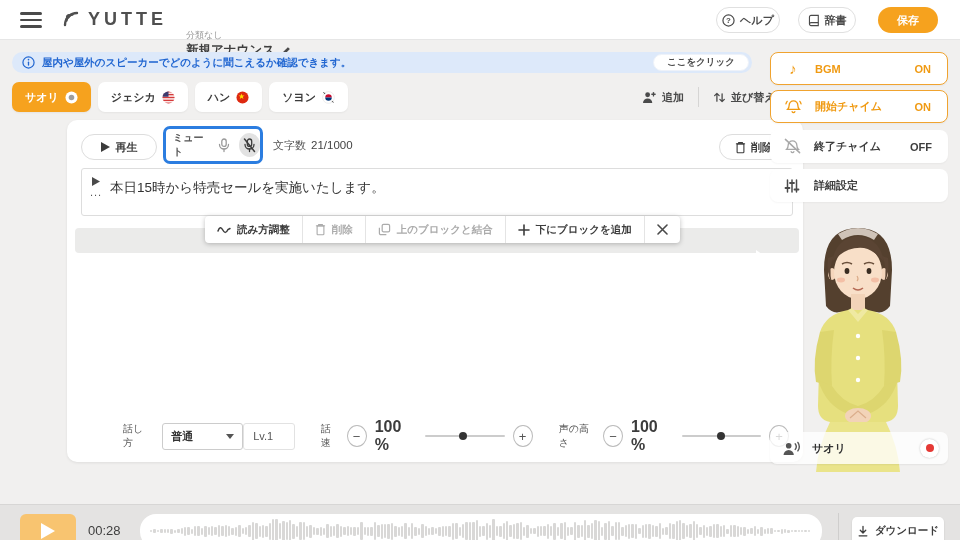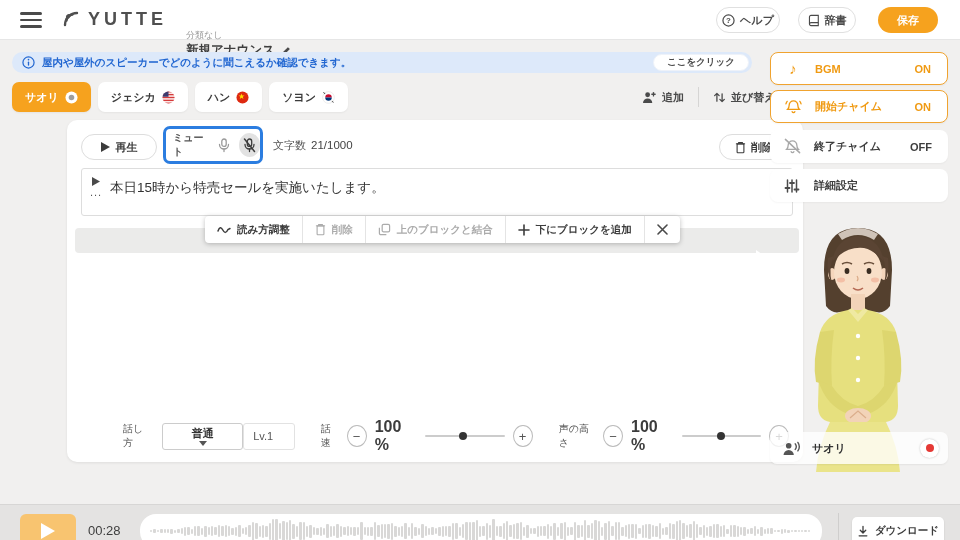--- a/index.html
+++ b/index.html
@@ -50,21 +50,21 @@
   .block-text { font-size:13.5px; color:#333; padding-top:10px; }
   .gray-strip { position:absolute; left:8px; top:108px; width:724px; height:25px; background:#ebebea; border-radius:4px; }
 
   .float-bar { position:absolute; left:138px; top:96px; height:27px; background:#fff; border-radius:4px; box-shadow:0 1px 5px rgba(0,0,0,0.25); display:flex; align-items:center; z-index:5; }
   .fb-item { display:flex; align-items:center; gap:6px; padding:0 12px; font-size:10.5px; font-weight:bold; color:#3c3c3c; border-right:1px solid #e4e4e4; height:27px; cursor:pointer; }
   .fb-item.disabled { color:#ababab; cursor:default; }
   .fb-close { padding:0 12px; height:27px; display:flex; align-items:center; cursor:pointer; }
 
   .row-bottom { position:absolute; left:14px; bottom:12px; right:14px; height:28px; display:flex; align-items:center; }
   .small-lbl { font-size:10px; color:#555; font-weight:normal; }
-  .dropdown { width:88px; height:27px; border:1px solid #ccc; border-radius:3px; background:#fff; display:flex; align-items:center; justify-content:center; padding:0 8px; font-size:11px; color:#333; font-weight:bold; cursor:pointer;flex-direction:column; }
+  .dropdown { width:88px; height:27px; border:1px solid #ccc; border-radius:3px; background:#fff; display:flex; align-items:center; justify-content:space-between; padding:0 8px; font-size:11px; color:#333; font-weight:bold; cursor:pointer; }
   .lvbox { width:56px; height:27px; border:1px solid #e2e2e2; border-radius:3px; display:flex; align-items:center; padding-left:9px; font-size:11px; color:#555; }
   .circ-btn { width:22px; height:22px; border-radius:50%; border:1px solid #bbb; background:#fff; display:flex; align-items:center; justify-content:center; font-size:13px; color:#555; cursor:pointer; line-height:1; }
   .pct { font-size:16px; font-weight:bold; color:#3c3c3c; }
   .slider { position:relative; width:88px; height:22px; cursor:pointer; }
   .slider .track { position:absolute; left:0; right:0; top:10px; height:2px; background:#ccc; border-radius:1px; }
   .slider .knob { position:absolute; top:7px; width:8px; height:8px; border-radius:50%; background:#333; }
 
   
   .side-card { position:absolute; left:770px; width:178px; height:33px; background:#fff; border-radius:8px; display:flex; align-items:center; box-shadow:0 1px 2px rgba(0,0,0,0.04); cursor:pointer; }
   .side-card .icon { width:44px; display:flex; justify-content:center; }

